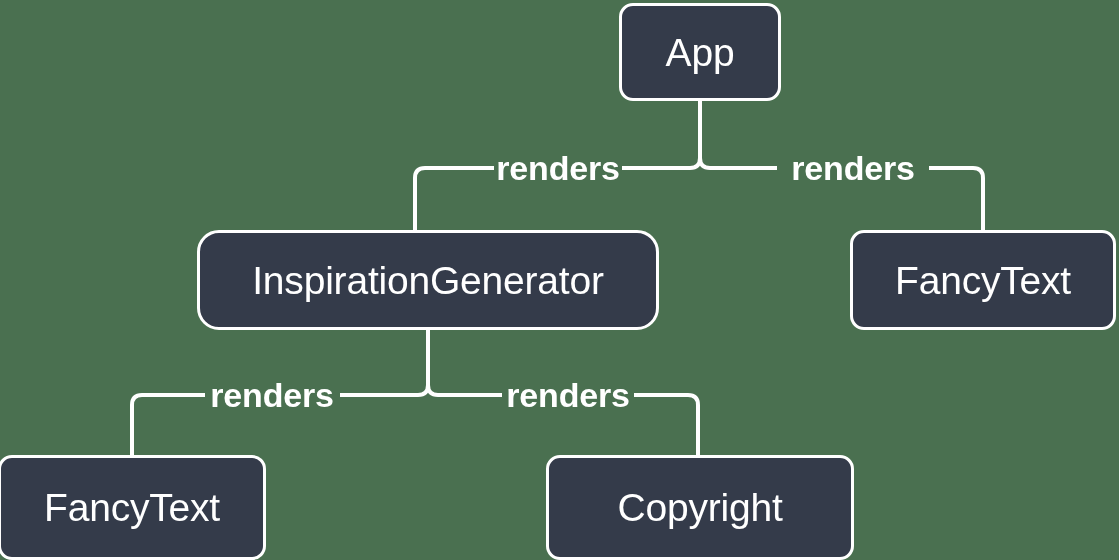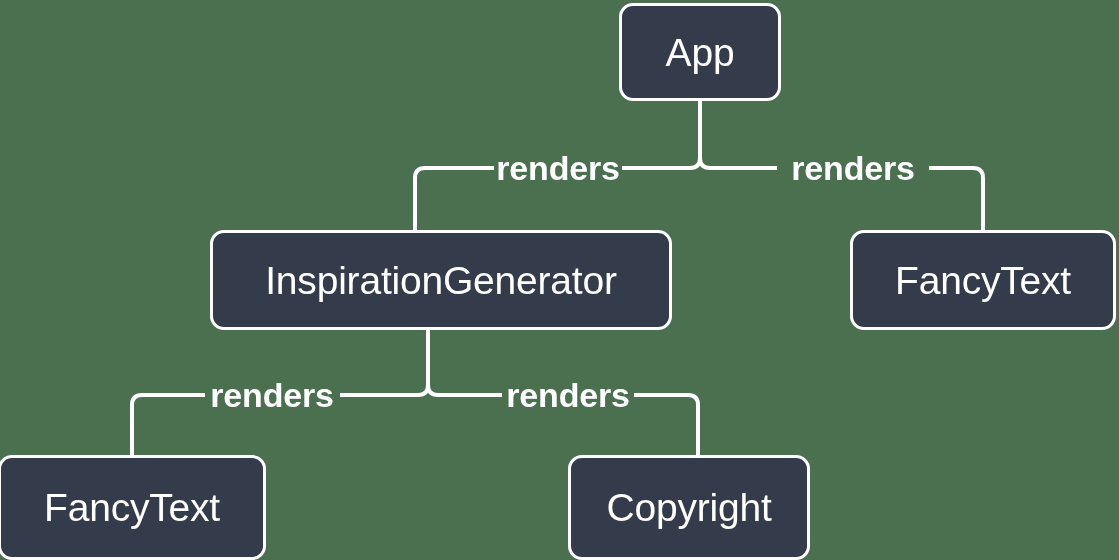--- a/index.html
+++ b/index.html
@@ -79,30 +79,30 @@
       <path class="edge-path" d="M 700 101 L 700 158 Q 700 168 690 168 L 622 168 M 494 168 L 425 168 Q 415 168 415 178 L 415 230" stroke="#ffffff"></path>
       <path class="edge-path" d="M 700 101 L 700 158 Q 700 168 710 168 L 777 168 M 929 168 L 973 168 Q 983 168 983 178 L 983 230" stroke="#ffffff"></path>
       <path class="edge-path" d="M 428 330 L 428 385 Q 428 395 418 395 L 340 395 M 205 395 L 142 395 Q 132 395 132 405 L 132 455" stroke="#ffffff"></path>
       <path class="edge-path" d="M 428 330 L 428 385 Q 428 395 438 395 L 502 395 M 634 395 L 688 395 Q 698 395 698 405 L 698 455" stroke="#ffffff"></path>
     </svg>
 
   <div id="node-layer">
       <div class="node" style="left: 619px; top: 3px; width: 162px; height: 98px; background: rgb(52, 59, 74); border-color: rgb(255, 255, 255);">
         <span class="node-label" style="color: rgb(255, 255, 255);">App</span>
       </div>
-      <div class="node" style="left: 210px; top: 230px; width: 462px; height: 100px; background: rgb(52, 59, 74); border-color: rgb(255, 255, 255);">
+      <div class="node" style="left: 197px; top: 230px; width: 462px; height: 100px; background: rgb(52, 59, 74); border-color: rgb(255, 255, 255); border-radius: 22px;">
         <span class="node-label" style="color: rgb(255, 255, 255);">InspirationGenerator</span>
       </div>
       <div class="node" style="left: 850px; top: 230px; width: 266px; height: 100px; background: rgb(52, 59, 74); border-color: rgb(255, 255, 255);">
         <span class="node-label" style="color: rgb(255, 255, 255);">FancyText</span>
       </div>
       <div class="node" style="left: -2px; top: 455px; width: 268px; height: 105px; background: rgb(52, 59, 74); border-color: rgb(255, 255, 255);">
         <span class="node-label" style="color: rgb(255, 255, 255);">FancyText</span>
       </div>
-      <div class="node" style="left: 568px; top: 455px; width: 242px; height: 105px; background: rgb(52, 59, 74); border-color: rgb(255, 255, 255); text-align: right;">
+      <div class="node" style="left: 546px; top: 455px; width: 308px; height: 105px; background: rgb(52, 59, 74); border-color: rgb(255, 255, 255); text-align: right;">
         <span class="node-label" style="color: rgb(255, 255, 255);">Copyright</span>
       </div>
     </div>
 
   <div id="label-layer">
       <div class="edge-label" style="left: 558px; top: 168px; color: rgb(255, 255, 255);">renders</div>
       <div class="edge-label" style="left: 853px; top: 168px; color: rgb(255, 255, 255);">renders</div>
       <div class="edge-label" style="left: 272px; top: 395px; color: rgb(255, 255, 255);">renders</div>
       <div class="edge-label" style="left: 568px; top: 395px; color: rgb(255, 255, 255);">renders</div>
     </div>

